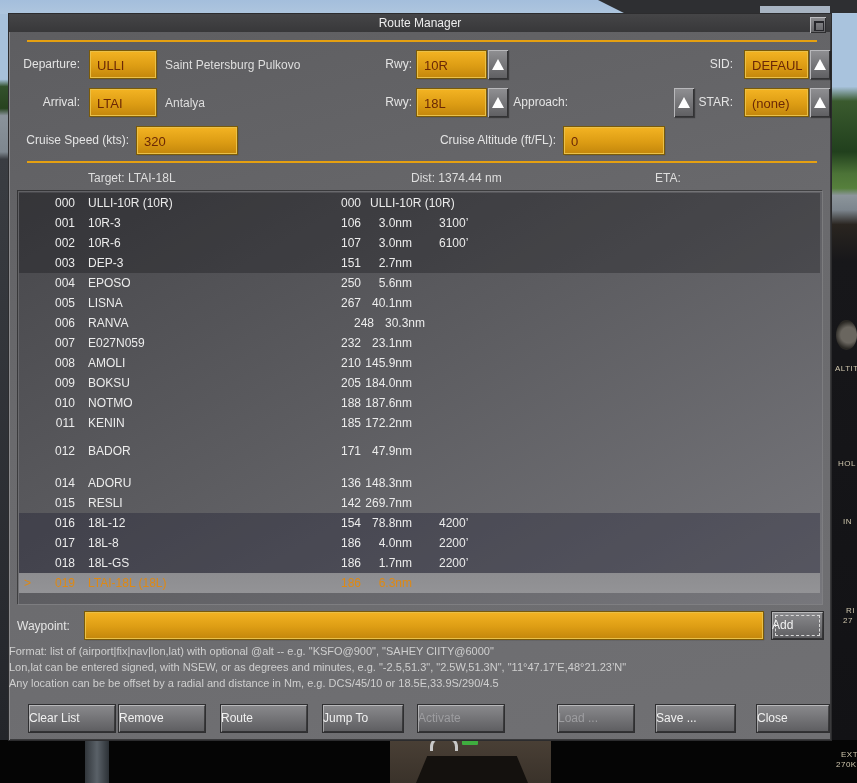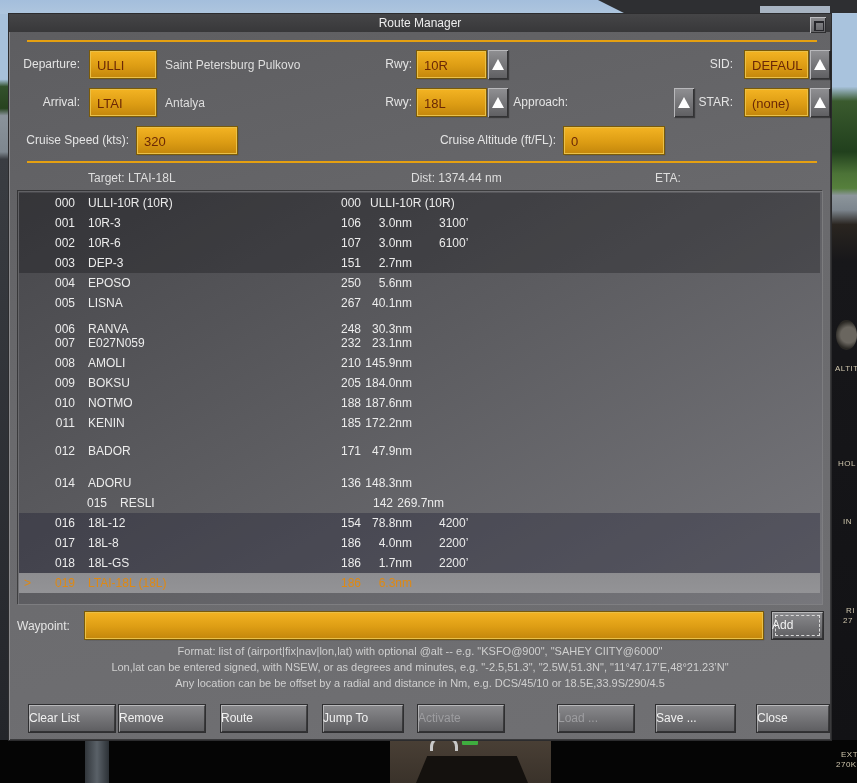--- a/index.html
+++ b/index.html
@@ -60,21 +60,21 @@
   .c-b{right:408px;}
   .c-b.bleft{right:auto;left:351px;}
   .c-alt{left:420px;}
   
   #wpinput{left:76px;top:598px;width:678px;}
   #addbtn{position:absolute;left:763px;top:598px;width:51px;height:27px;}
   .btn{background:linear-gradient(180deg,#8a8a8d,#5d5d60);box-shadow:inset 1px 1px 0 rgba(255,255,255,.4), inset -1px -1px 0 rgba(0,0,0,.45), 0 0 0 1px #2f2f31;
        color:#f1f1f1;font-size:12px;text-align:left;cursor:pointer;font-family:inherit;border:none;padding:0;}
   #addbtn .dash{position:absolute;left:3px;top:3px;right:3px;bottom:3px;border:1px dashed #d8d8d8;}
   #addbtn .cap{position:relative;line-height:27px;}
-  .help{position:absolute;left:0;width:100%;text-align:center;font-size:11px;color:#cfcfcf;white-space:nowrap;}
+  .help{position:absolute;left:0;width:100%;font-size:11px;color:#cfcfcf;white-space:nowrap;}
   
   .abtn{position:absolute;top:691px;height:27px;line-height:27px;}
   .abtn.disabled{color:#9d9da0;cursor:default;}
 </style>
 </head>
 <body>
 
 <div id="stage">
 
   <div>
@@ -183,21 +183,21 @@
           <span class="c-name">EPOSO</span>
           <span class="c-a">250</span>
           <span class="c-b">5.6nm</span>
         </div>
         <div class="lrow s-enroute" style="top: 103px;">
           <span class="c-idx">005</span>
           <span class="c-name">LISNA</span>
           <span class="c-a">267</span>
           <span class="c-b">40.1nm</span>
         </div>
-        <div class="lrow s-enroute" style="top: 129px;">
+        <div class="lrow s-enroute" style="top: 123px; padding-left: 13px;">
           <span class="c-idx">006</span>
           <span class="c-name">RANVA</span>
           <span class="c-a">248</span>
           <span class="c-b">30.3nm</span>
         </div>
         <div class="lrow s-enroute" style="top: 143px;">
           <span class="c-idx">007</span>
           <span class="c-name">E027N059</span>
           <span class="c-a">232</span>
           <span class="c-b">23.1nm</span>
@@ -231,21 +231,21 @@
           <span class="c-name">BADOR</span>
           <span class="c-a">171</span>
           <span class="c-b">47.9nm</span>
         </div>
         <div class="lrow s-enroute" style="top: 283px;">
           <span class="c-idx">014</span>
           <span class="c-name">ADORU</span>
           <span class="c-a">136</span>
           <span class="c-b">148.3nm</span>
         </div>
-        <div class="lrow s-enroute" style="top: 303px; margin-left: 32px;">
+        <div class="lrow s-enroute" style="top: 303px;">
           <span class="c-idx">015</span>
           <span class="c-name">RESLI</span>
           <span class="c-a">142</span>
           <span class="c-b">269.7nm</span>
         </div>
         <div class="lrow s-approach" style="top: 323px;">
           <span class="c-idx">016</span>
           <span class="c-name">18L-12</span>
           <span class="c-a">154</span>
           <span class="c-b">78.8nm</span>

